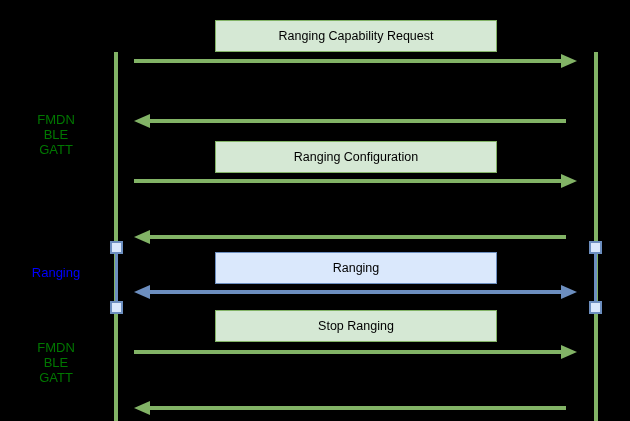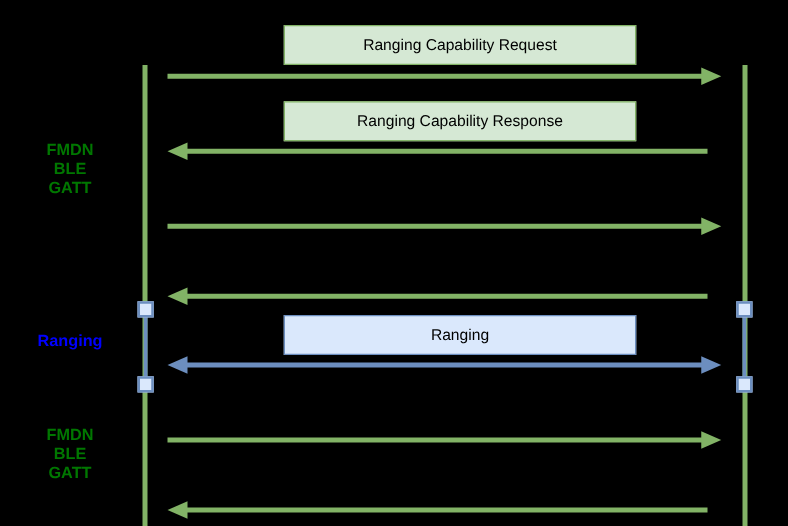--- a/index.html
+++ b/index.html
@@ -21,42 +21,42 @@
   .act-square{
     position:absolute;width:9px;height:9px;
     background:var(--blue-fill);border:2px solid var(--blue-stroke);
   }
 
   
   .msg-box{
     position:absolute;left:215px;width:282px;height:32px;box-sizing:border-box;
     background:var(--green-fill);border:1px solid var(--green-stroke);
     display:flex;align-items:center;justify-content:center;
-    font-size:12.5px;color:var(--box-text);margin-left:12px;
+    font-size:12.5px;color:var(--box-text);
   }
   .msg-box.blue{background:var(--blue-fill);border-color:var(--blue-stroke);}
 
   
   .arrow{position:absolute;left:134px;width:443px;height:14px;}
   .arrow .shaft{position:absolute;top:5px;height:4px;background:var(--green-stroke);}
   .arrow.right .shaft{left:0;right:12px;}
   .arrow.left  .shaft{left:12px;right:11px;}
   .arrow.both  .shaft{left:12px;right:12px;}
   .arrow.blue .shaft{background:var(--blue-stroke);}
   .head{position:absolute;top:0;width:0;height:0;
     border-top:7px solid transparent;border-bottom:7px solid transparent;}
   .head.hr{right:0;border-left:16px solid var(--green-stroke);}
   .head.hl{left:0;border-right:16px solid var(--green-stroke);}
   .arrow.blue .head.hr{border-left-color:var(--blue-stroke);}
   .arrow.blue .head.hl{border-right-color:var(--blue-stroke);}
 
   
   .side-label{
     position:absolute;left:16px;width:80px;text-align:center;
-    font-weight:bold;font-size:13px;line-height:15px;white-space:pre-line;
+    font-weight:normal;font-size:13px;line-height:15px;white-space:pre-line;
   }
   .side-label.green{color:var(--label-green);}
   .side-label.blue{color:var(--label-blue);}
 </style>
 </head>
 <body>
 
 <div class="stage">
 
   <div class="lifeline" style="left:114px"></div>
@@ -79,47 +79,50 @@
 GATT</div>
 
   <div class="msg-box" style="top:20px">
     <span>Ranging Capability Request</span>
   </div>
   <div class="arrow right" style="top:54px">
     <div class="shaft"></div>
     <div class="head hr"></div>
   </div>
 
-  <div class="msg-box" style="top:81px">
-    <span>Ranging Capability Response</span>
-  </div>
   <div class="arrow left" style="top:114px">
     <div class="shaft"></div>
     <div class="head hl"></div>
   </div>
 
+  <div class="msg-box" style="top:141px">
+    <span>Ranging Configuration</span>
+  </div>
   <div class="arrow right" style="top:174px">
     <div class="shaft"></div>
     <div class="head hr"></div>
   </div>
 
   <div class="arrow left" style="top:230px">
     <div class="shaft"></div>
     <div class="head hl"></div>
   </div>
 
   <div class="msg-box blue" style="top:252px">
     <span>Ranging</span>
   </div>
   <div class="arrow both blue" style="top:285px">
     <div class="shaft"></div>
     <div class="head hl"></div>
     <div class="head hr"></div>
   </div>
 
+  <div class="msg-box" style="top:310px">
+    <span>Stop Ranging</span>
+  </div>
   <div class="arrow right" style="top:345px">
     <div class="shaft"></div>
     <div class="head hr"></div>
   </div>
 
   <div class="arrow left" style="top:401px">
     <div class="shaft"></div>
     <div class="head hl"></div>
   </div>
 

